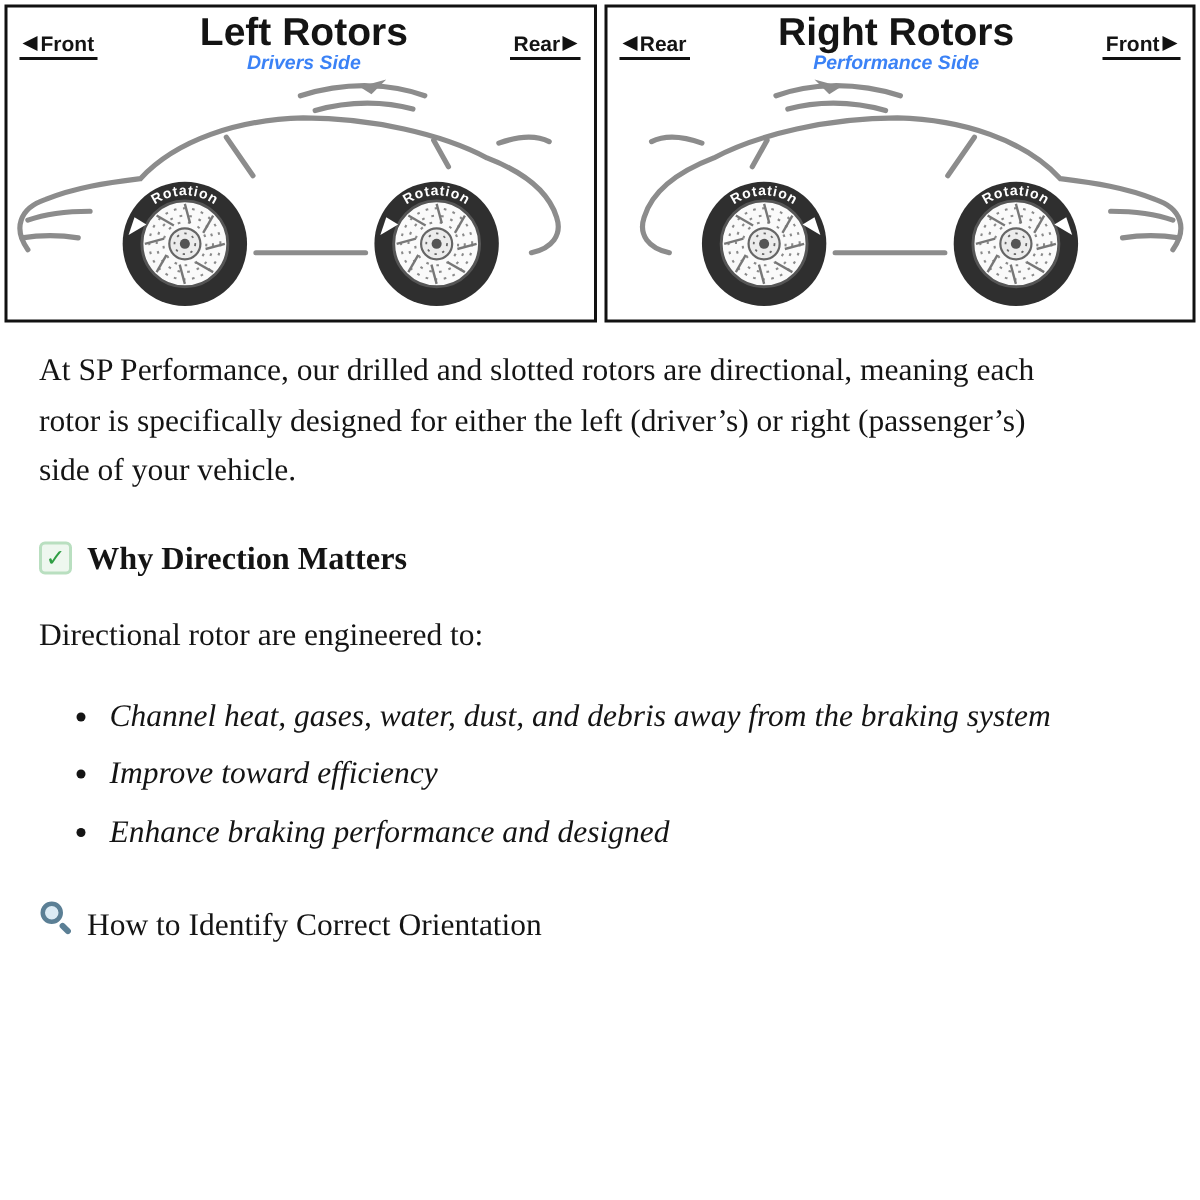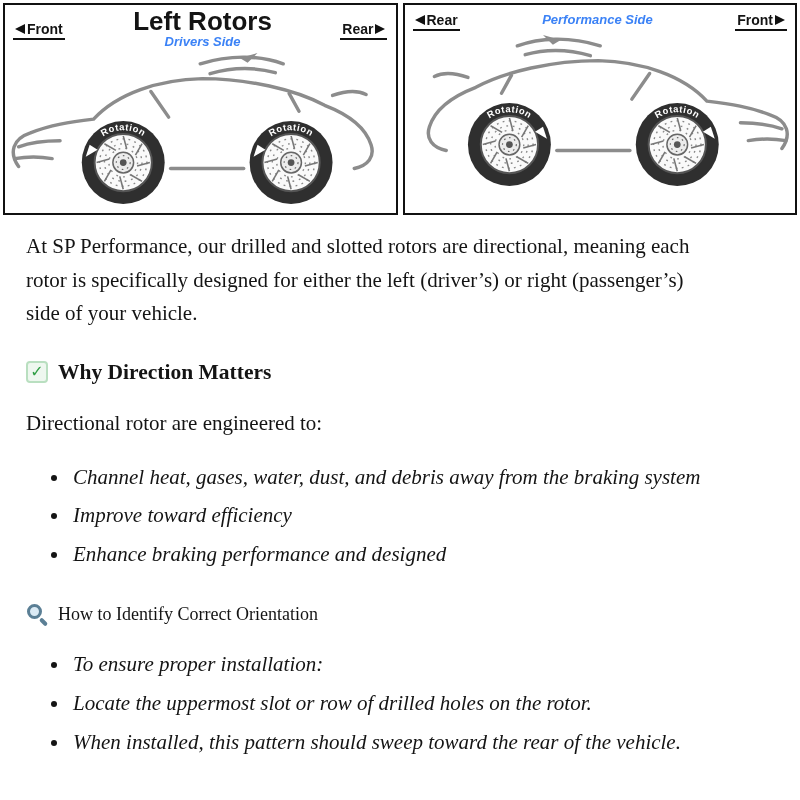--- a/index.html
+++ b/index.html
@@ -45,22 +45,22 @@
 
   
   .content { padding:7px 26px 0; font-size:21px; line-height:1.6; max-width:740px; }
   .content .para { margin:8px 0 20px; max-width:690px; }
   .h-check {
     display:flex; align-items:center; gap:10px;
     font-size:21.5px; font-weight:bold;
     margin:24px 0 18px;
   }
   .h-search {
-    display:flex; align-items:center; gap:10px;
-    font-size:18px; font-weight:normal;
+    display:flex; gap:10px;
+    font-size:21px; font-weight:normal;
     margin:28px 0 20px;
   }
   ul.blist { margin:0 0 22px 44px; max-width:648px;font-style:italic; }
   ul.blist li { margin:5px 0; padding-left:3px; }
 
   
   .check-icon {
     flex:0 0 auto;
     width:22px; height:22px; border-radius:4px;
     background:#eef7ef; border:2px solid #b9dfc0;
@@ -154,20 +154,21 @@
       </svg>
     </div>
 
     <div class="panel">
       <div class="panel-header">
         <span class="dir">
           <span class="arr left"></span>
           <span>Rear</span>
         </span>
         <span class="title-block">
+          <div class="panel-title">Right Rotors</div>
           <div class="panel-subtitle">Performance Side</div>
         </span>
         <span class="dir">
           <span>Front</span>
           <span class="arr right"></span>
         </span>
       </div>
 
       <svg class="car-svg" viewBox="0 0 392 158">
         <defs>
@@ -219,20 +220,15 @@
     </ul>
 
     <div class="h-search">
       <span class="mag-icon">
         <span class="lens"></span>
         <span class="handle"></span>
       </span>
       <span>How to Identify Correct Orientation</span>
     </div>
 
-    <ul class="blist">
-      <li>To ensure proper installation:</li>
-      <li>Locate the uppermost slot or row of drilled holes on the rotor.</li>
-      <li>When installed, this pattern should sweep toward the rear of the vehicle.</li>
-    </ul>
 
   </div>
 </div>
 
 </body></html>

